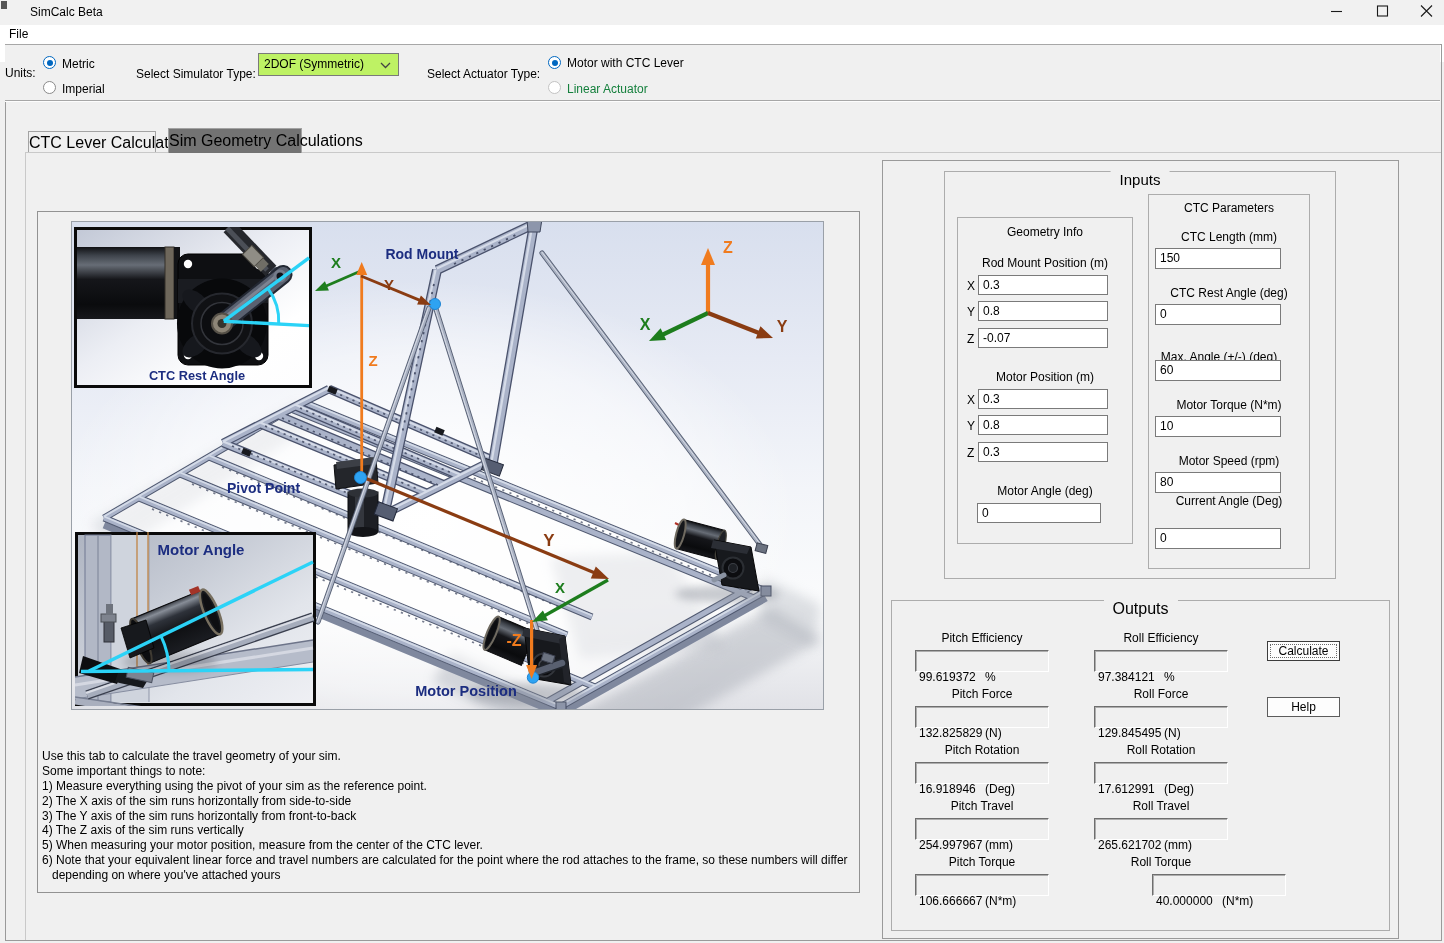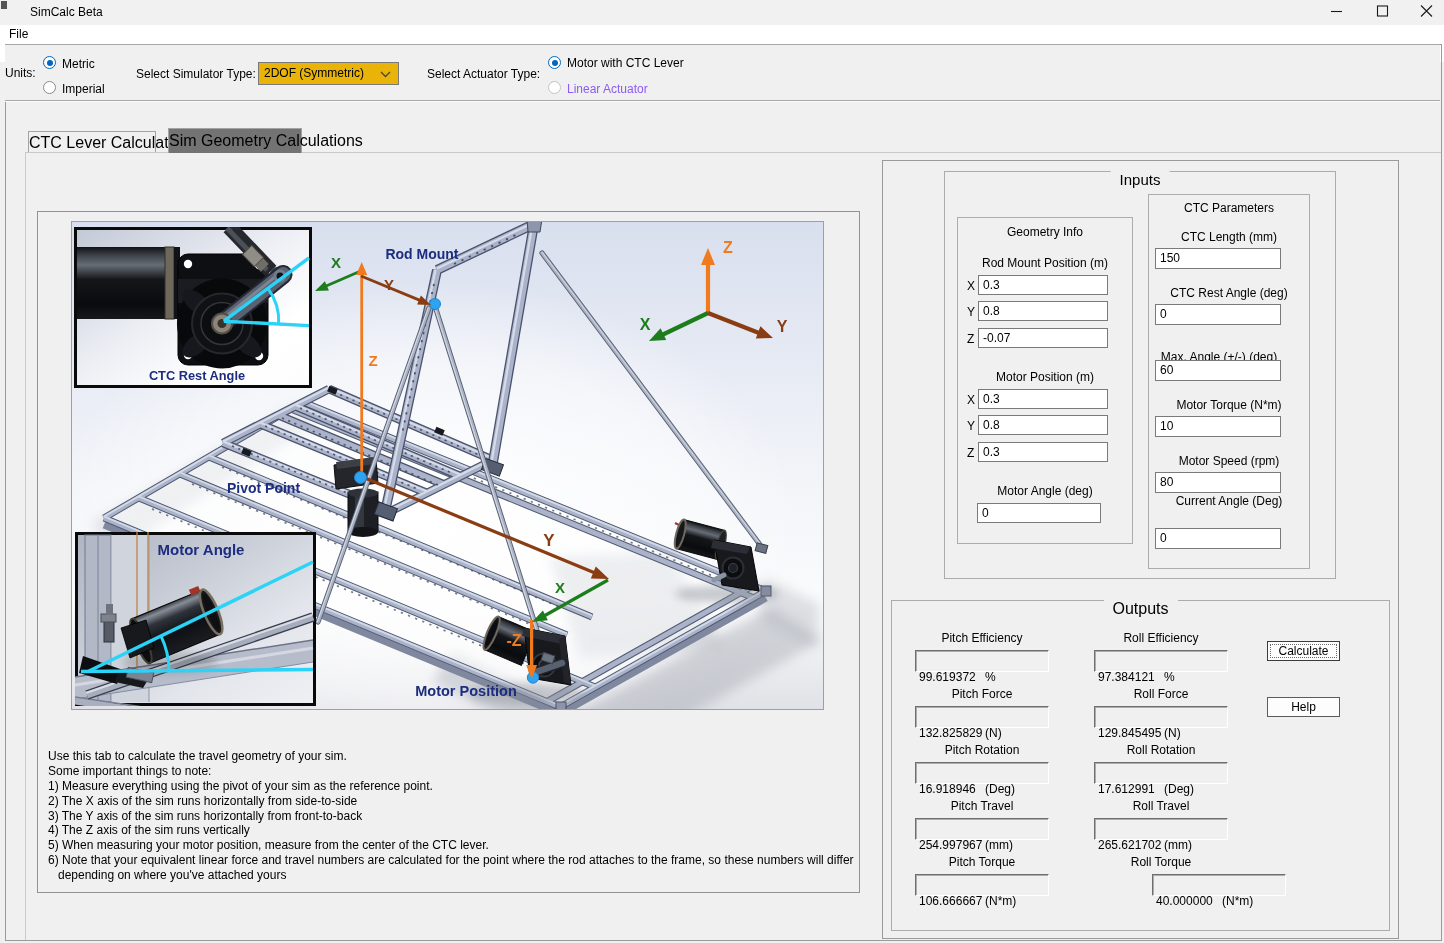--- a/index.html
+++ b/index.html
@@ -8,30 +8,30 @@
 #icon{position:absolute;left:1px;top:1px;width:6px;height:8px;background:#555}
 #menubar{left:0;top:25px;width:1444px;height:37px;background:#fff}
 #menubar span{position:absolute;left:9px;top:2px;font-size:12px}
 #bigbox{left:5px;top:44px;width:1437px;height:897px;border:1px solid #9a9a9a}
 #toolbar{left:5px;top:44px;width:1435px;height:57px;border-top:1px solid #a7a7a7;border-bottom:1px solid #a7a7a7;box-shadow:0 1px 0 #fdfdfd;background:#f0f0f0}
 .lbl{position:absolute;font-size:12px;color:#000;white-space:nowrap}
 .radio{position:absolute;width:13px;height:13px;border-radius:50%;background:#fff;border:1px solid #8a8a8a}
 .radio.sel{border:1px solid #0067c0}
 .radio.sel::after{content:"";position:absolute;left:2.5px;top:2.5px;width:6px;height:6px;border-radius:50%;background:#0067c0}
 .radio.dis{border:1px solid #c3c3c3}
-#combo{left:258px;top:62px;width:141px;height:23px;background:#eab308;border:1px solid #7a7a7a}
+#combo{left:258px;top:53px;width:141px;height:23px;background:#bef264;border:1px solid #7a7a7a}
 #combo .tx{position:absolute;left:5px;top:3px;font-size:12px}
 #combo svg{position:absolute;right:7px;top:8px}
 #tabpage{left:25px;top:152px;width:1416px;height:788px;border:1px solid #c9c9c9;border-right:none;border-bottom:none}
 .tab{position:absolute;font-size:16px;text-align:center;border:1px solid #a3a3a3;background:#f0f0f0;white-space:nowrap}
 #tab1{left:28px;top:131px;width:128px;height:21px;line-height:21px;border-bottom:none}
 #tab2{left:168px;top:128px;width:134px;height:25px;line-height:23px;background:#737373;border-bottom:none;z-index:3}
 #panelL{left:37px;top:211px;width:823px;height:682px;border:1px solid #929292}
 #imgbox{left:71px;top:221px;width:753px;height:489px;border:1px solid #9aa0a8;background:#eef1f7}
-#notes{left:48px;top:749px;width:810px;font-size:12px;line-height:14.87px;color:#000}
+#notes{left:42px;top:749px;width:810px;font-size:12px;line-height:14.87px;color:#000}
 #panelR{left:882px;top:160px;width:517px;height:779px;border:1px solid #9a9a9a}
 .gbox{position:absolute;border:1px solid #acacac}
 .gleg{position:absolute;top:-5px;left:50%;transform:translateX(-50%);background:#f0f0f0;padding:4px 9px 0;font-size:15px;white-space:nowrap}
 #gInputs{left:944px;top:171px;width:392px;height:408px}
 #gGeom{left:957px;top:217px;width:176px;height:327px}
 #gCTC{left:1148px;top:194px;width:162px;height:375px}
 #gOut{left:891px;top:600px;width:499px;height:331px}
 .clab{position:absolute;font-size:12px;text-align:center;white-space:nowrap}
 .tbox{position:absolute;background:#fff;border:1px solid #7a7a7a;font-size:12px;padding:2px 0 0 4px;white-space:pre}
 .obox{position:absolute;width:134px;height:22px;background:#f0f0f0;border:1px solid;border-color:#6e6e6e #fff #fff #6e6e6e;box-shadow:inset 1px 1px 0 #adadad;font-size:12px;padding-top:19px;white-space:pre}
@@ -63,21 +63,21 @@
 <div class="abs" id="combo">
     <span class="tx">2DOF (Symmetric)</span>
     <svg width="11" height="7" viewBox="0 0 11 7">
       <path d="M1 1 L5.5 5.5 L10 1" stroke="#444" stroke-width="1.3" fill="none"></path>
     </svg>
   </div>
 <div class="lbl" style="left:427px;top:67px">Select Actuator Type:</div>
 <div class="radio sel" style="left:548px;top:56px"></div>
 <div class="lbl" style="left:567px;top:56px">Motor with CTC Lever</div>
 <div class="radio dis" style="left:548px;top:81px"></div>
-<div class="lbl" style="left:567px;top:82px;color:#8b5cf6">Linear Actuator</div>
+<div class="lbl" style="left:567px;top:82px;color:#15803d">Linear Actuator</div>
 <div class="abs" id="tabpage"></div>
 <div class="tab" id="tab1">CTC Lever Calculations</div>
 <div class="tab" id="tab2">Sim Geometry Calculations</div>
 <div class="abs" id="panelL"></div>
 <div class="abs" id="panelR"></div>
 <div class="gbox" id="gInputs">
     <span class="gleg">Inputs</span>
   </div>
 <div class="gbox" id="gGeom"></div>
 <div class="gbox" id="gCTC"></div>

